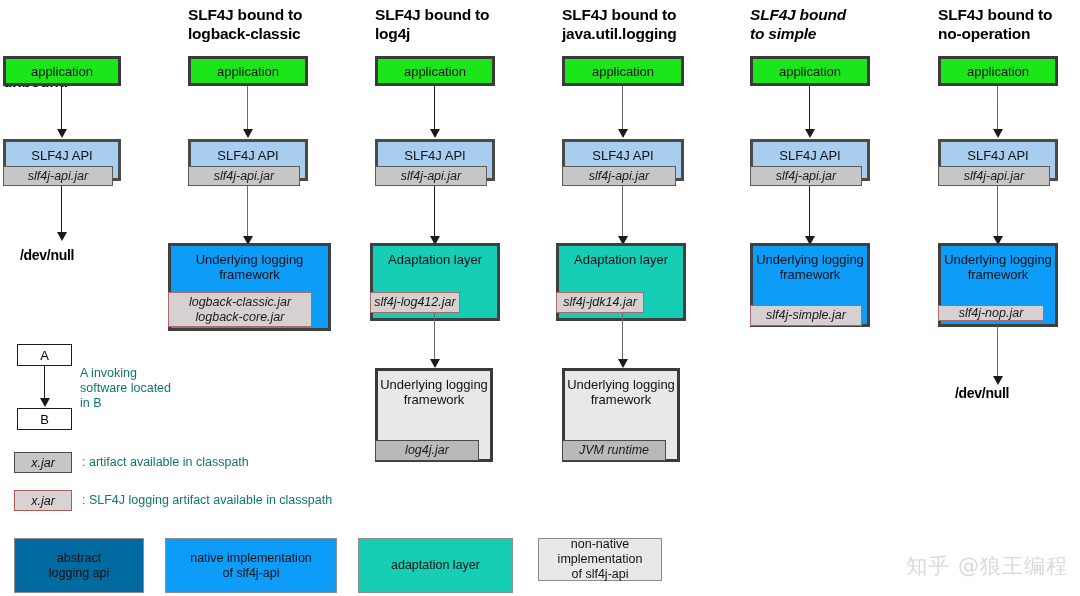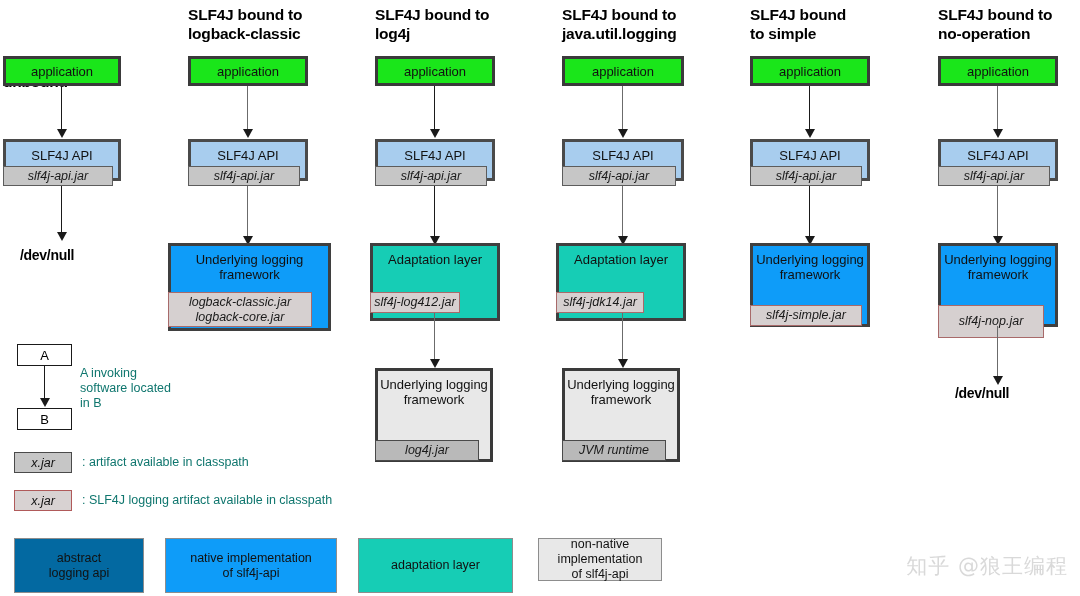--- a/index.html
+++ b/index.html
@@ -142,21 +142,21 @@
 <div id="stage">
 
   <div class="col-title" style="left:3px;top:5px;width:150px;margin-top:48px;">SLF4J
 unbound</div>
   <div class="col-title" style="left:188px;top:5px;width:175px;">SLF4J bound to
 logback-classic</div>
   <div class="col-title" style="left:375px;top:5px;width:175px;">SLF4J bound to
 log4j</div>
   <div class="col-title" style="left:562px;top:5px;width:185px;">SLF4J bound to
 java.util.logging</div>
-  <div class="col-title" style="left:750px;top:5px;width:160px;">SLF4J bound
+  <div class="col-title" style="left:750px;top:5px;width:160px;font-style:italic;">SLF4J bound
 to simple</div>
   <div class="col-title" style="left:938px;top:5px;width:170px;">SLF4J bound to
 no-operation</div>
 
   <div class="box app" style="left:3px;top:56px;width:118px;height:30px;">
     <span class="lbl">application</span>
   </div>
   <div class="arrow-line dark" style="left:61px;top:86px;height:44px;"></div>
   <div class="arrow-head" style="left:57px;top:129px;"></div>
 
@@ -281,21 +281,21 @@
   <div class="jar" style="left:938px;top:166px;width:112px;height:20px;">slf4j-api.jar</div>
 
   <div class="arrow-line" style="left:997px;top:186px;height:52px;"></div>
   <div class="arrow-head" style="left:993px;top:236px;"></div>
 
   <div class="box native" style="left:938px;top:243px;width:120px;height:84px;">
     <span class="lbl">Underlying
 logging
 framework</span>
   </div>
-  <div class="jar binding" style="left:938px;top:305px;width:106px;height:33px;">slf4j-nop.jar</div>
+  <div class="jar binding" style="left:938px;top:305px;width:106px;height:16px;">slf4j-nop.jar</div>
 
   <div class="arrow-line" style="left:997px;top:326px;height:52px;"></div>
   <div class="arrow-head" style="left:993px;top:376px;"></div>
   <div class="devnull" style="left:955px;top:385px;">/dev/null</div>
 
   <div class="lg-box" style="left:17px;top:344px;width:55px;height:22px;">A</div>
   <div class="arrow-line dark" style="left:44px;top:366px;height:38px;"></div>
   <div class="arrow-head" style="left:40px;top:398px;"></div>
   <div class="lg-box" style="left:17px;top:408px;width:55px;height:22px;">B</div>
   <div class="lg-text" style="left:80px;top:366px;width:150px;">A invoking

